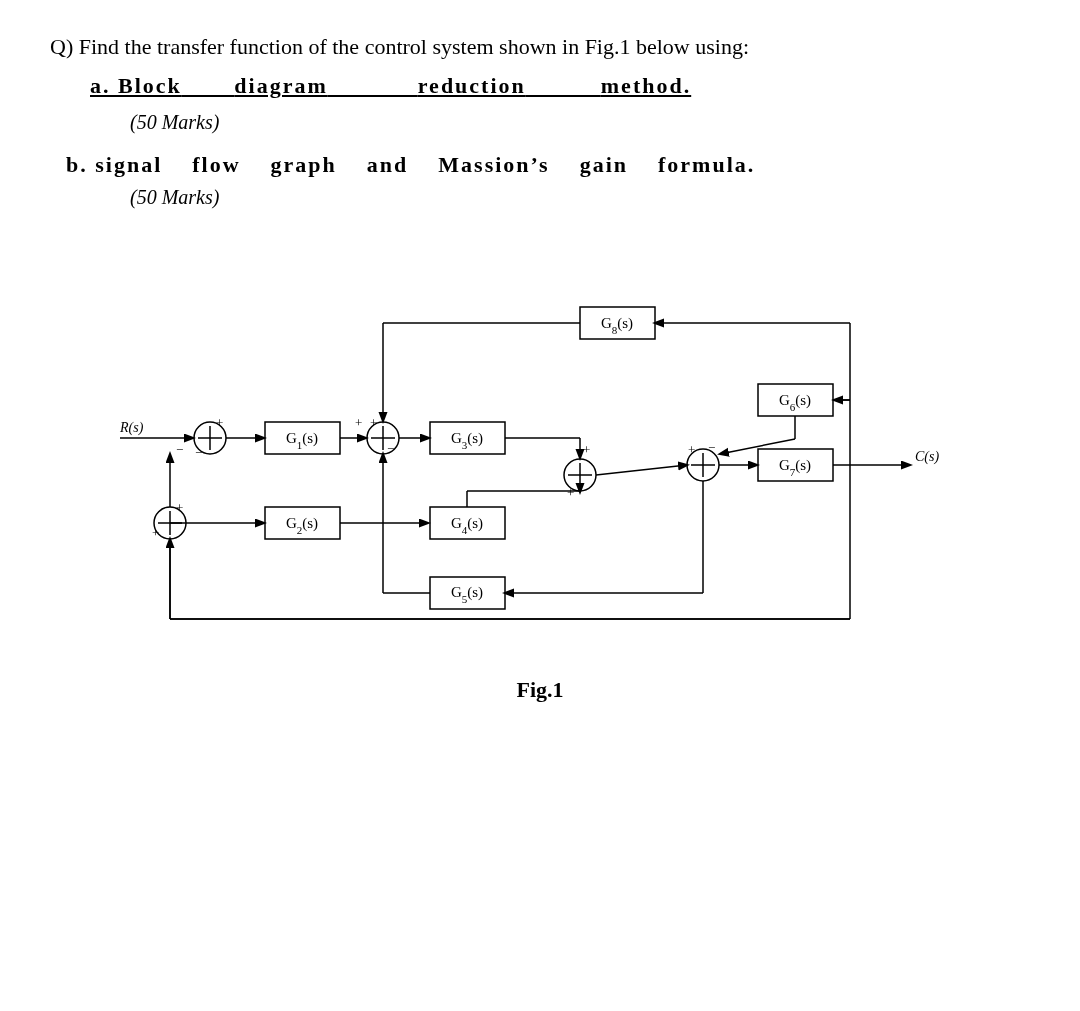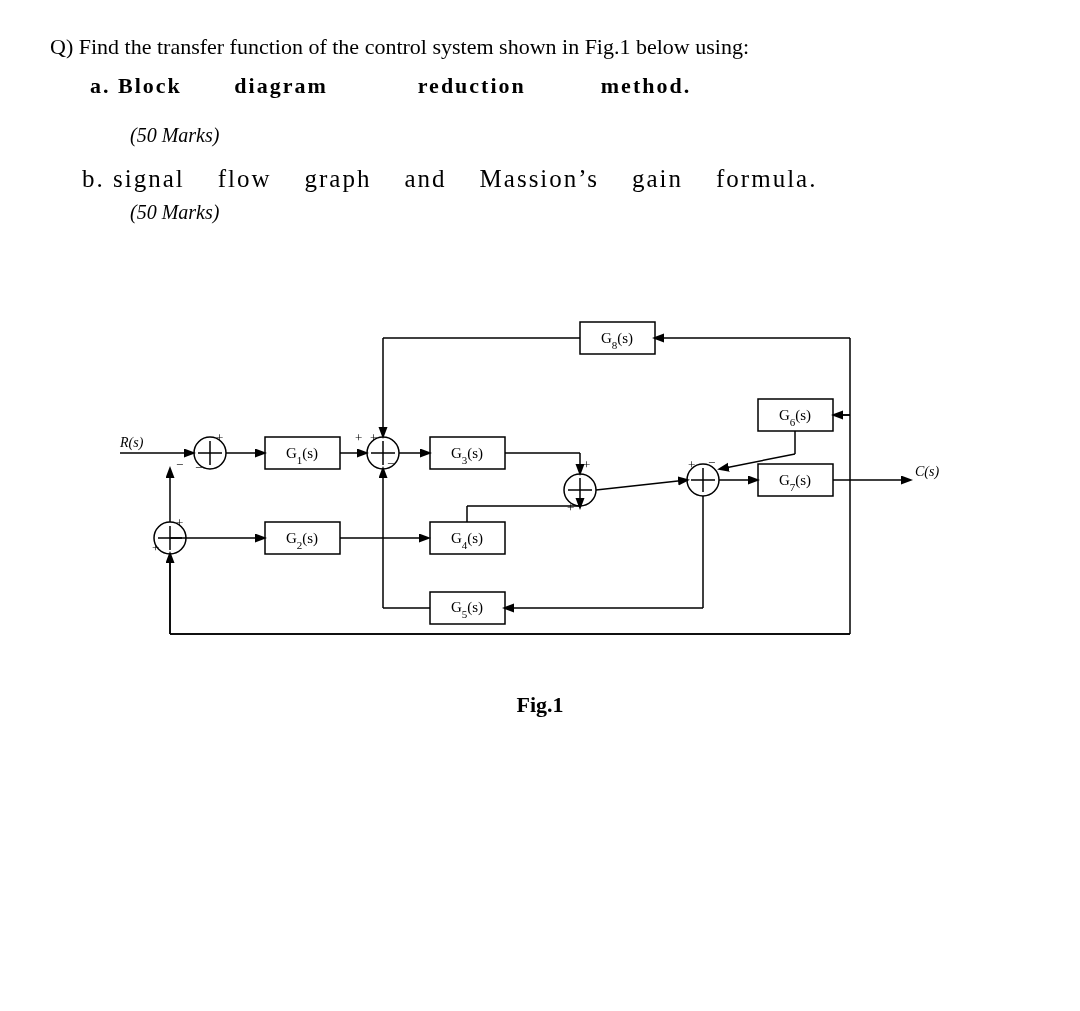--- a/index.html
+++ b/index.html
@@ -13,33 +13,34 @@
     .question-text {
       font-size: 22px;
       font-weight: normal;
       line-height: 1.5;
       margin-bottom: 10px;
     }
     .part-a {
       font-size: 22px;
       font-weight: bold;
       margin-left: 40px;
-      margin-bottom: 25px;
+      margin-bottom: 12px;
       letter-spacing: 2px;
+      text-decoration: underline;
     }
     .marks {
       font-size: 20px;
       font-style: italic;
       margin-left: 80px;
       margin-bottom: 18px;
     }
     .part-b {
-      font-size: 25px;
-      font-weight: normal;
-      margin-left: 32px;
+      font-size: 22px;
+      font-weight: bold;
+      margin-left: 16px;
       margin-bottom: 8px;
       letter-spacing: 2px;
     }
     .diagram-area {
       margin-top: 30px;
       display: flex;
       flex-direction: column;
       align-items: center;
     }
     .fig-label {

